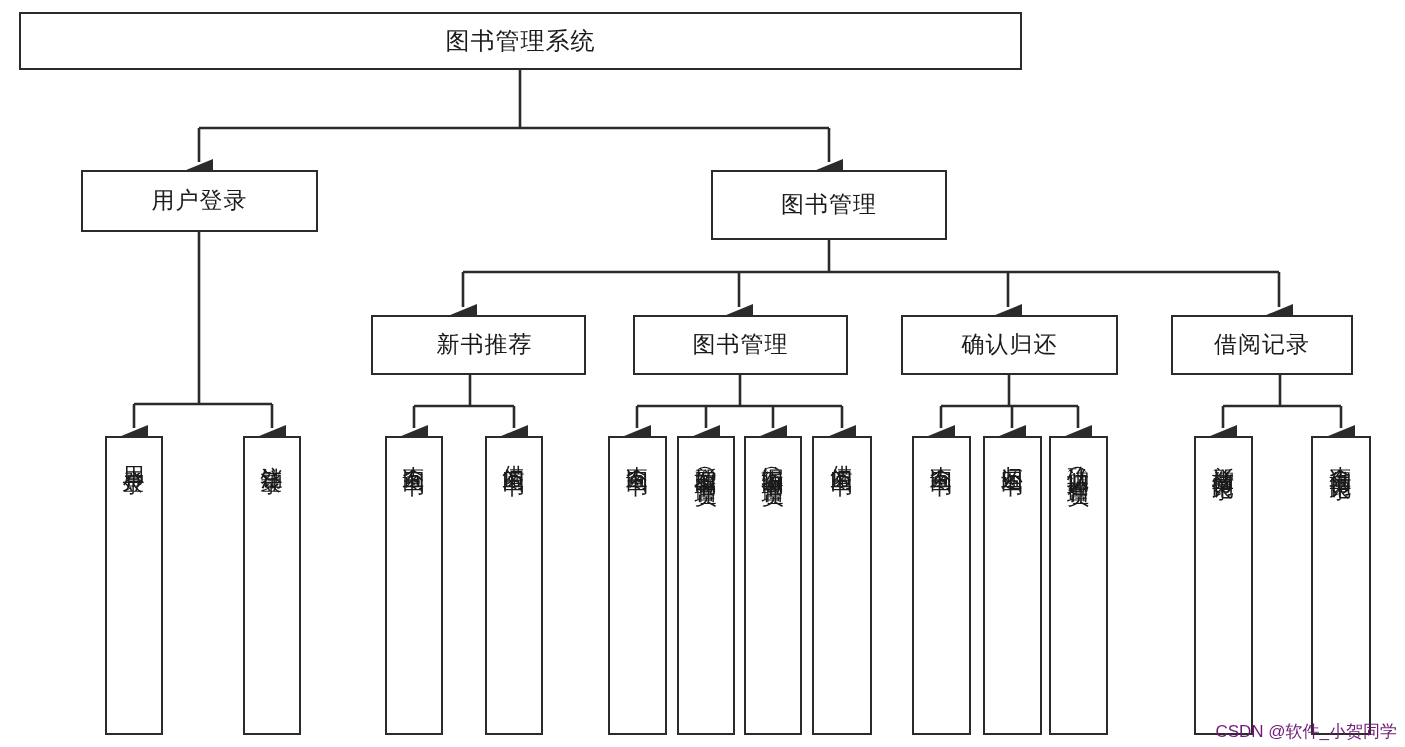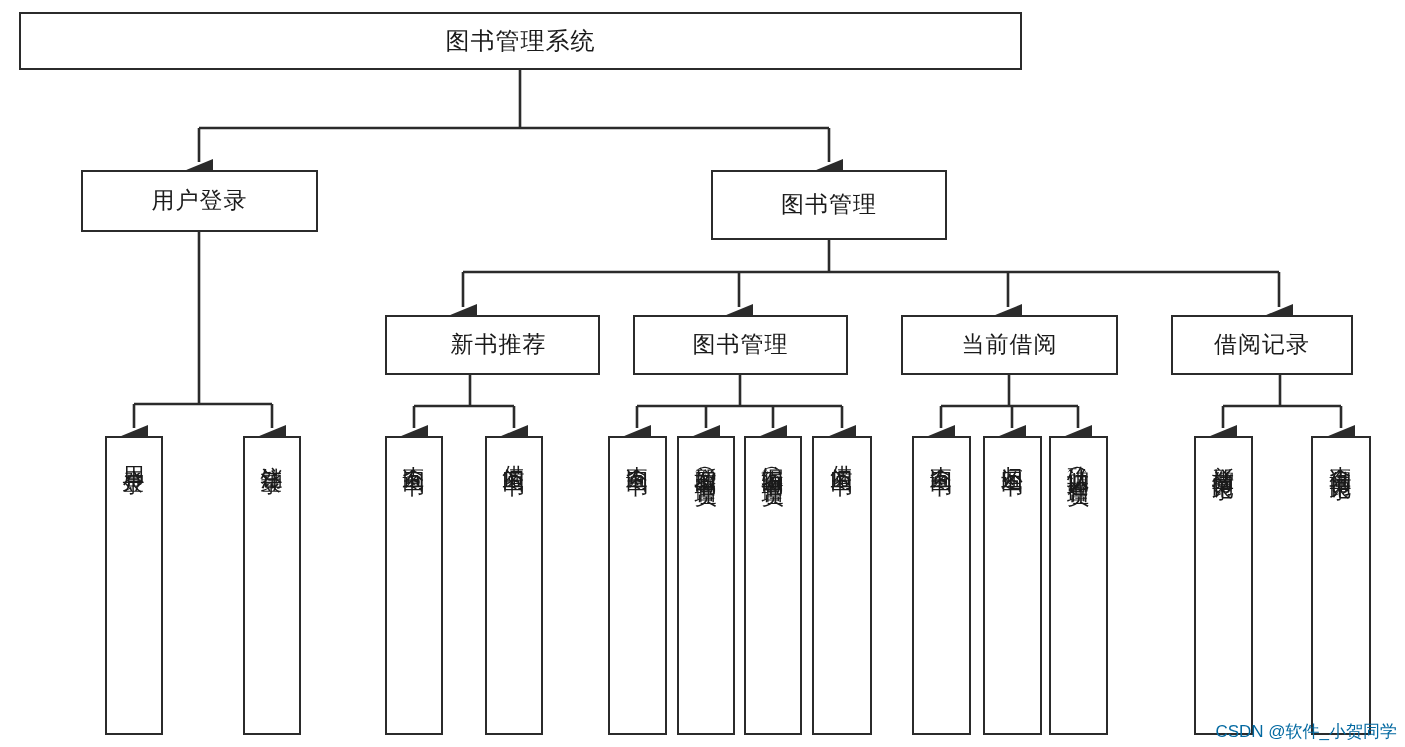--- a/index.html
+++ b/index.html
@@ -58,21 +58,21 @@
     line-height: 1.05;
     letter-spacing: 3px;
     display: block;
     text-align: left;
   }
   .watermark {
     position: absolute;
     right: 8px;
     bottom: 4px;
     font-size: 17px;
-    color: #0369a1;
+    color: #701a75;
     white-space: nowrap;
     z-index: 5;
     font-family: "Liberation Sans", "DejaVu Sans", sans-serif;
     text-align: center;
   }
 </style>
 </head>
 <body>
 
 <div id="canvas">
@@ -134,28 +134,28 @@
     <span>图书管理系统</span>
   </div>
 
   <div class="node h" id="l2-0" style="left: 81px; top: 170px; width: 237px; height: 62px;">
     <span>用户登录</span>
   </div>
   <div class="node h" id="l2-1" style="left: 711px; top: 170px; width: 236px; height: 70px;">
     <span>图书管理</span>
   </div>
 
-  <div class="node h" id="l3-0" style="left: 385px; top: 315px; width: 215px; height: 60px; padding-left: 12px;">
+  <div class="node h" id="l3-0" style="left: 371px; top: 315px; width: 215px; height: 60px; padding-left: 12px;">
     <span>新书推荐</span>
   </div>
   <div class="node h" id="l3-1" style="left: 633px; top: 315px; width: 215px; height: 60px;">
     <span>图书管理</span>
   </div>
   <div class="node h" id="l3-2" style="left: 901px; top: 315px; width: 217px; height: 60px;">
-    <span>当前借阅</span>
+    <span>确认归还</span>
   </div>
   <div class="node h" id="l3-3" style="left: 1171px; top: 315px; width: 182px; height: 60px;">
     <span>借阅记录</span>
   </div>
 
   <div class="node leaf" id="lf-0" style="left: 105px; top: 436px; width: 58px; height: 299px;">
     <span class="vtext">用户登录</span>
   </div>
   <div class="node leaf" id="lf-1" style="left: 243px; top: 436px; width: 58px; height: 299px;">
     <span class="vtext">注销登录</span>

